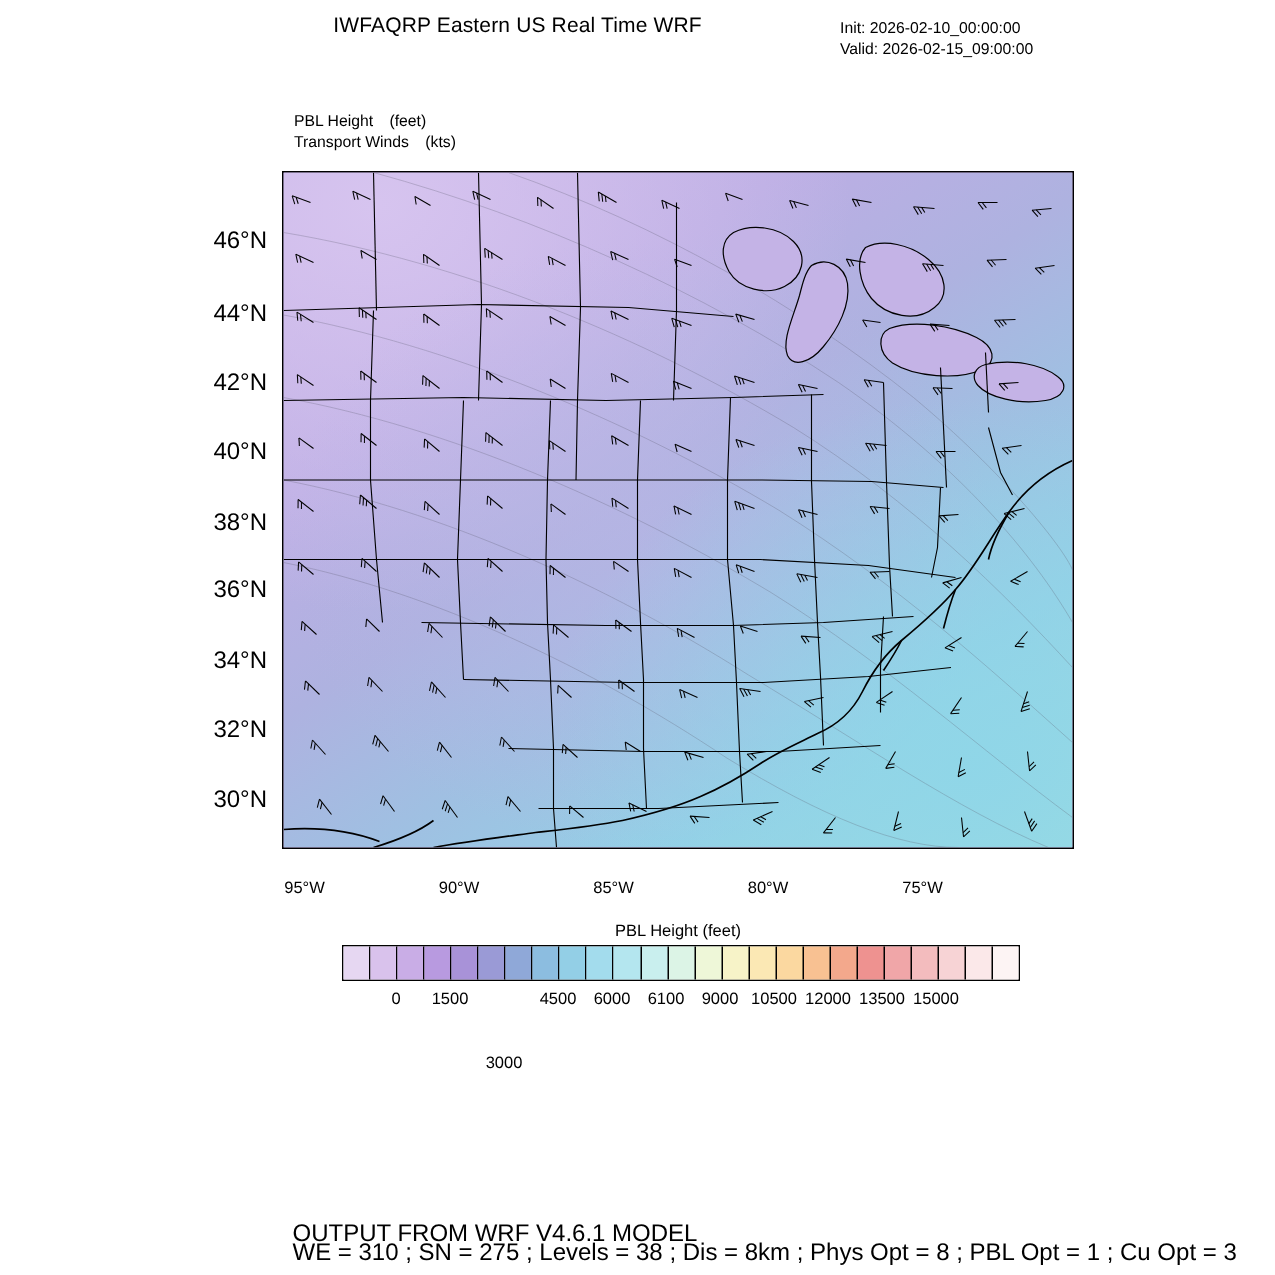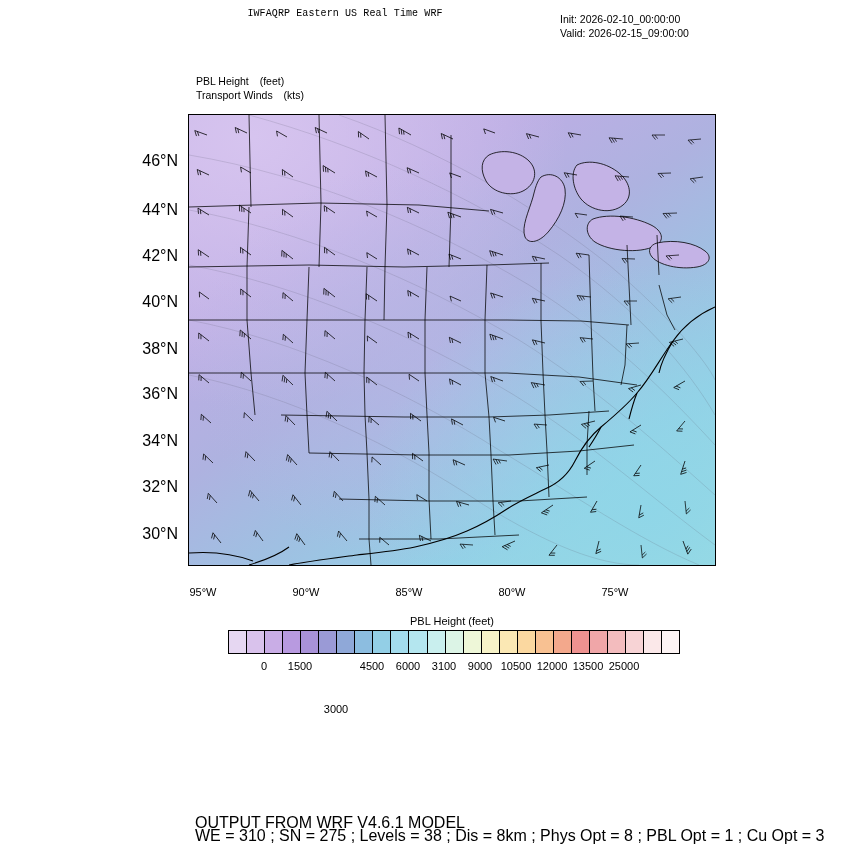--- a/index.html
+++ b/index.html
@@ -13,24 +13,23 @@
     position: relative;
     font-family: "Liberation Sans", sans-serif;
     color: #000000;
     overflow: hidden;
   }
   .abs { position: absolute; }
 
   #main-title {
     left: 0; top: 8px; width: 690px;
     text-align: center;
-    font-size: 10px;
+    font-size: 14px;
     font-weight: normal;
     letter-spacing: 0.1px;
-    font-family: Liberation Mono, monospace;
   }
   #run-info {
     left: 560px; top: 12px;
     font-size: 10.5px;
     line-height: 14px;
   }
   #field-labels {
     left: 196px; top: 74px;
     font-size: 10.5px;
     line-height: 14px;
@@ -670,24 +669,24 @@
     <div class="cell" style="background: rgb(247, 211, 213);"></div>
     <div class="cell" style="background: rgb(251, 232, 233);"></div>
     <div class="cell" style="background: rgb(253, 244, 244);"></div>
   </div>
 <div class="abs" id="cbar-labels">
     <span class="cbl" style="left: 76px;">0</span>
     <span class="cbl" style="left: 112px; text-align: center;">1500</span>
     <span class="cbl" style="left: 148px; margin-top: 43px;">3000</span>
     <span class="cbl" style="left: 184px;">4500</span>
     <span class="cbl" style="left: 220px;">6000</span>
-    <span class="cbl" style="left: 256px;">3100</span>
+    <span class="cbl" style="left: 256px;">6100</span>
     <span class="cbl" style="left: 292px;">9000</span>
     <span class="cbl" style="left: 328px;">10500</span>
     <span class="cbl" style="left: 364px;">12000</span>
     <span class="cbl" style="left: 400px;">13500</span>
-    <span class="cbl" style="left: 436px;">25000</span>
+    <span class="cbl" style="left: 436px;">15000</span>
   </div>
 
 <div class="abs" id="footer">
   <div>OUTPUT FROM WRF V4.6.1 MODEL</div>
   <div>WE = 310 ; SN = 275 ; Levels = 38 ; Dis = 8km ; Phys Opt = 8 ; PBL Opt = 1 ; Cu Opt = 3</div>
 </div>
 
 </body></html>

